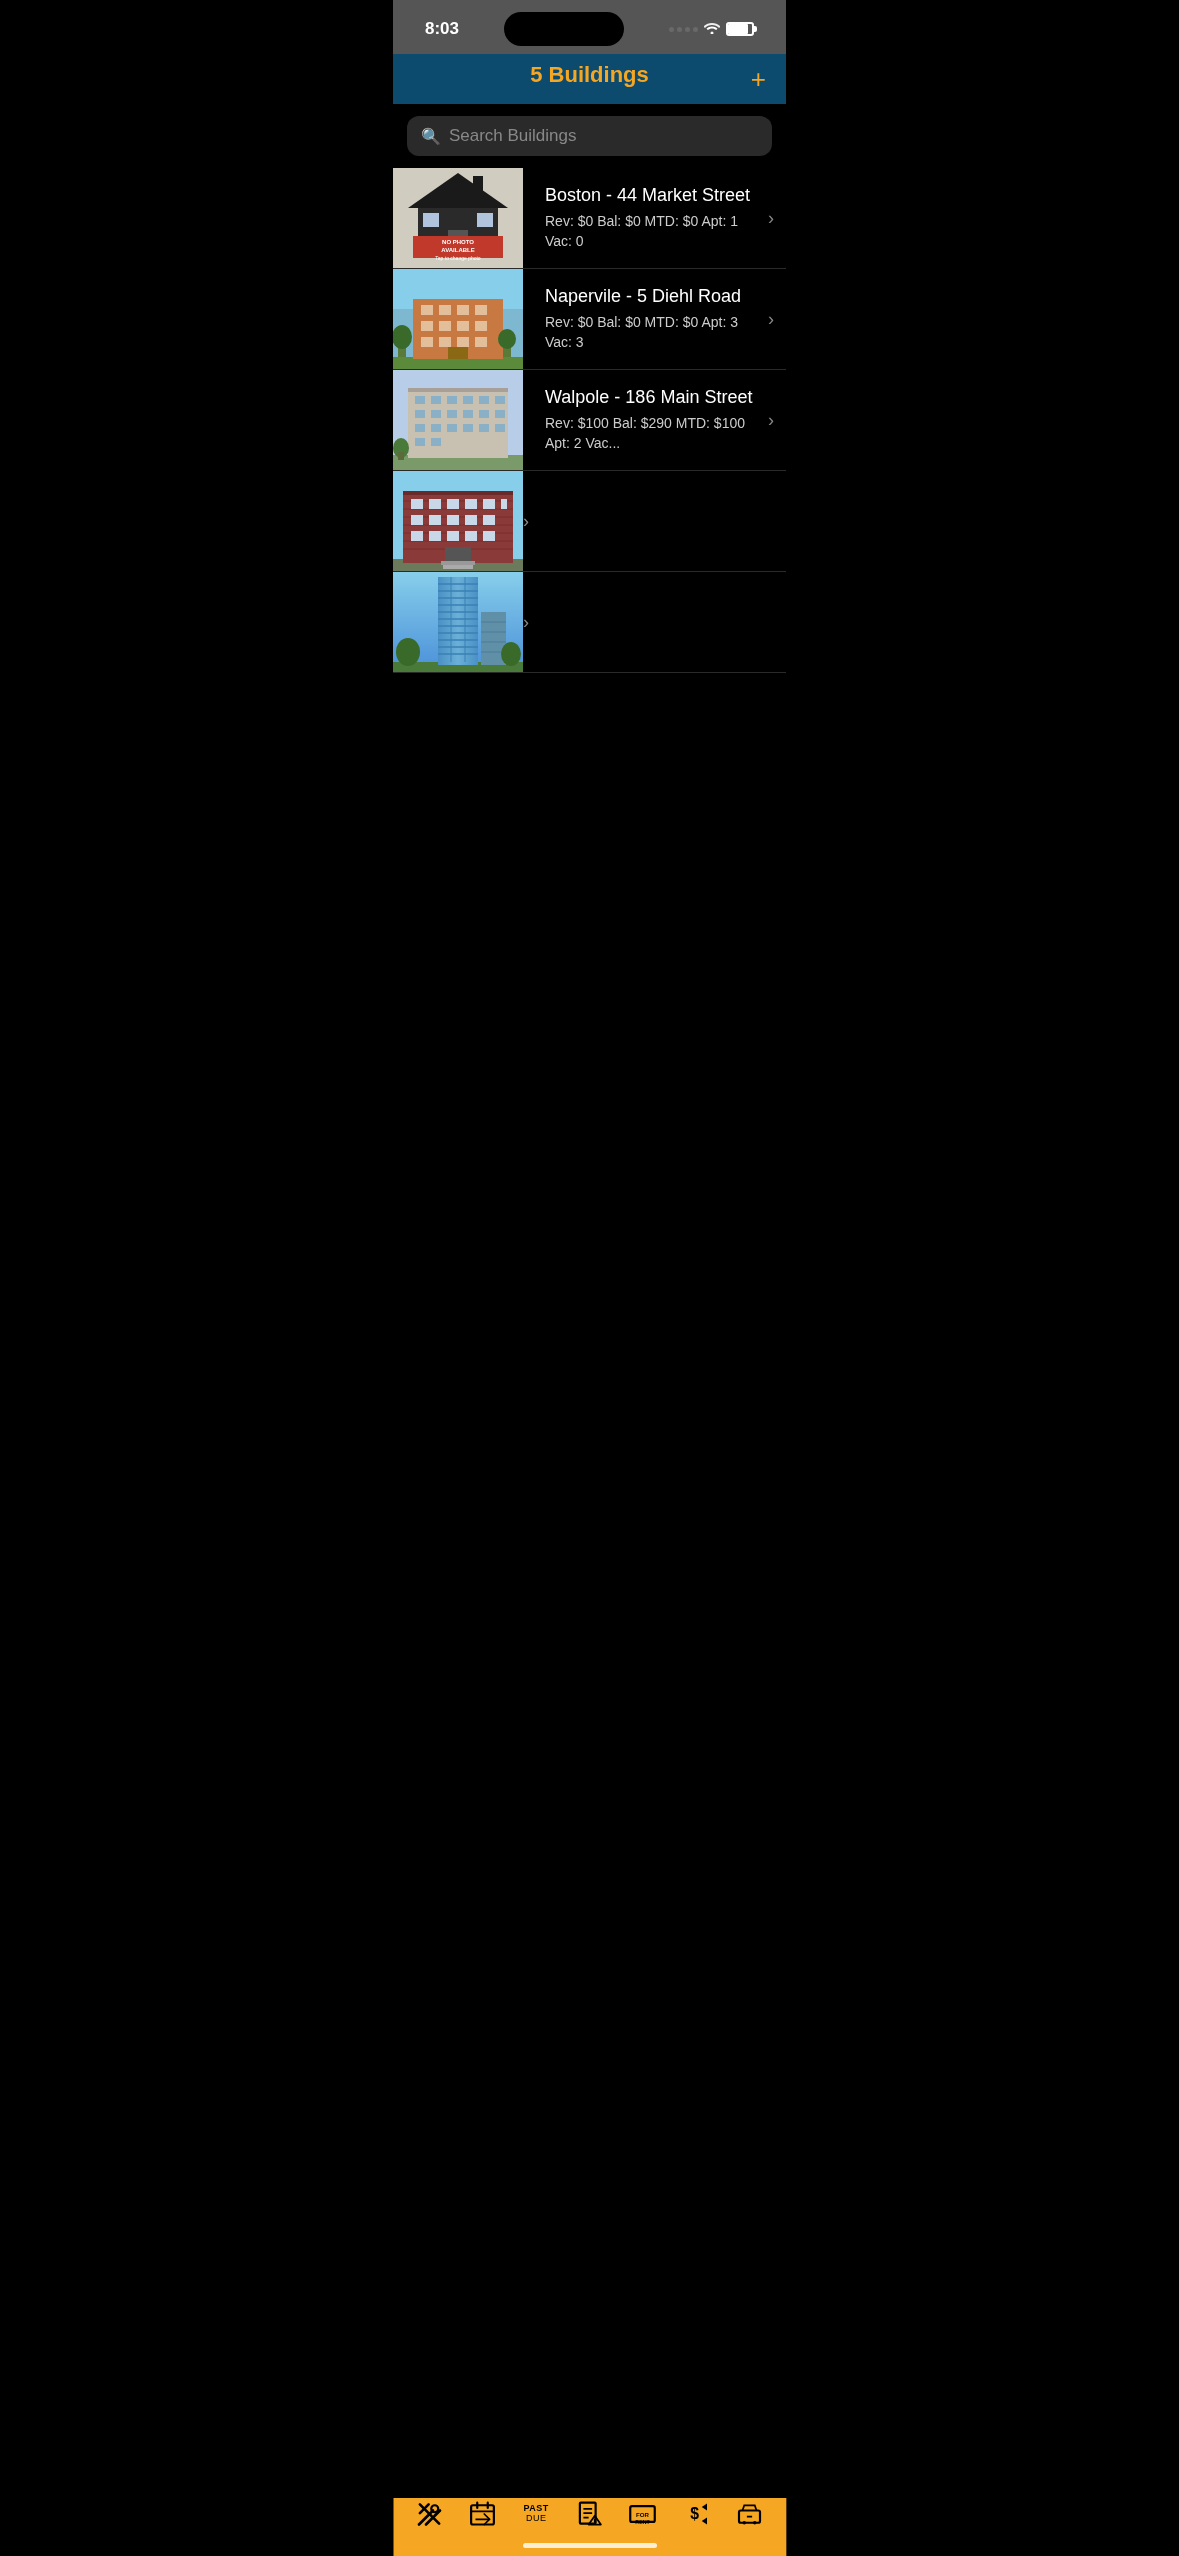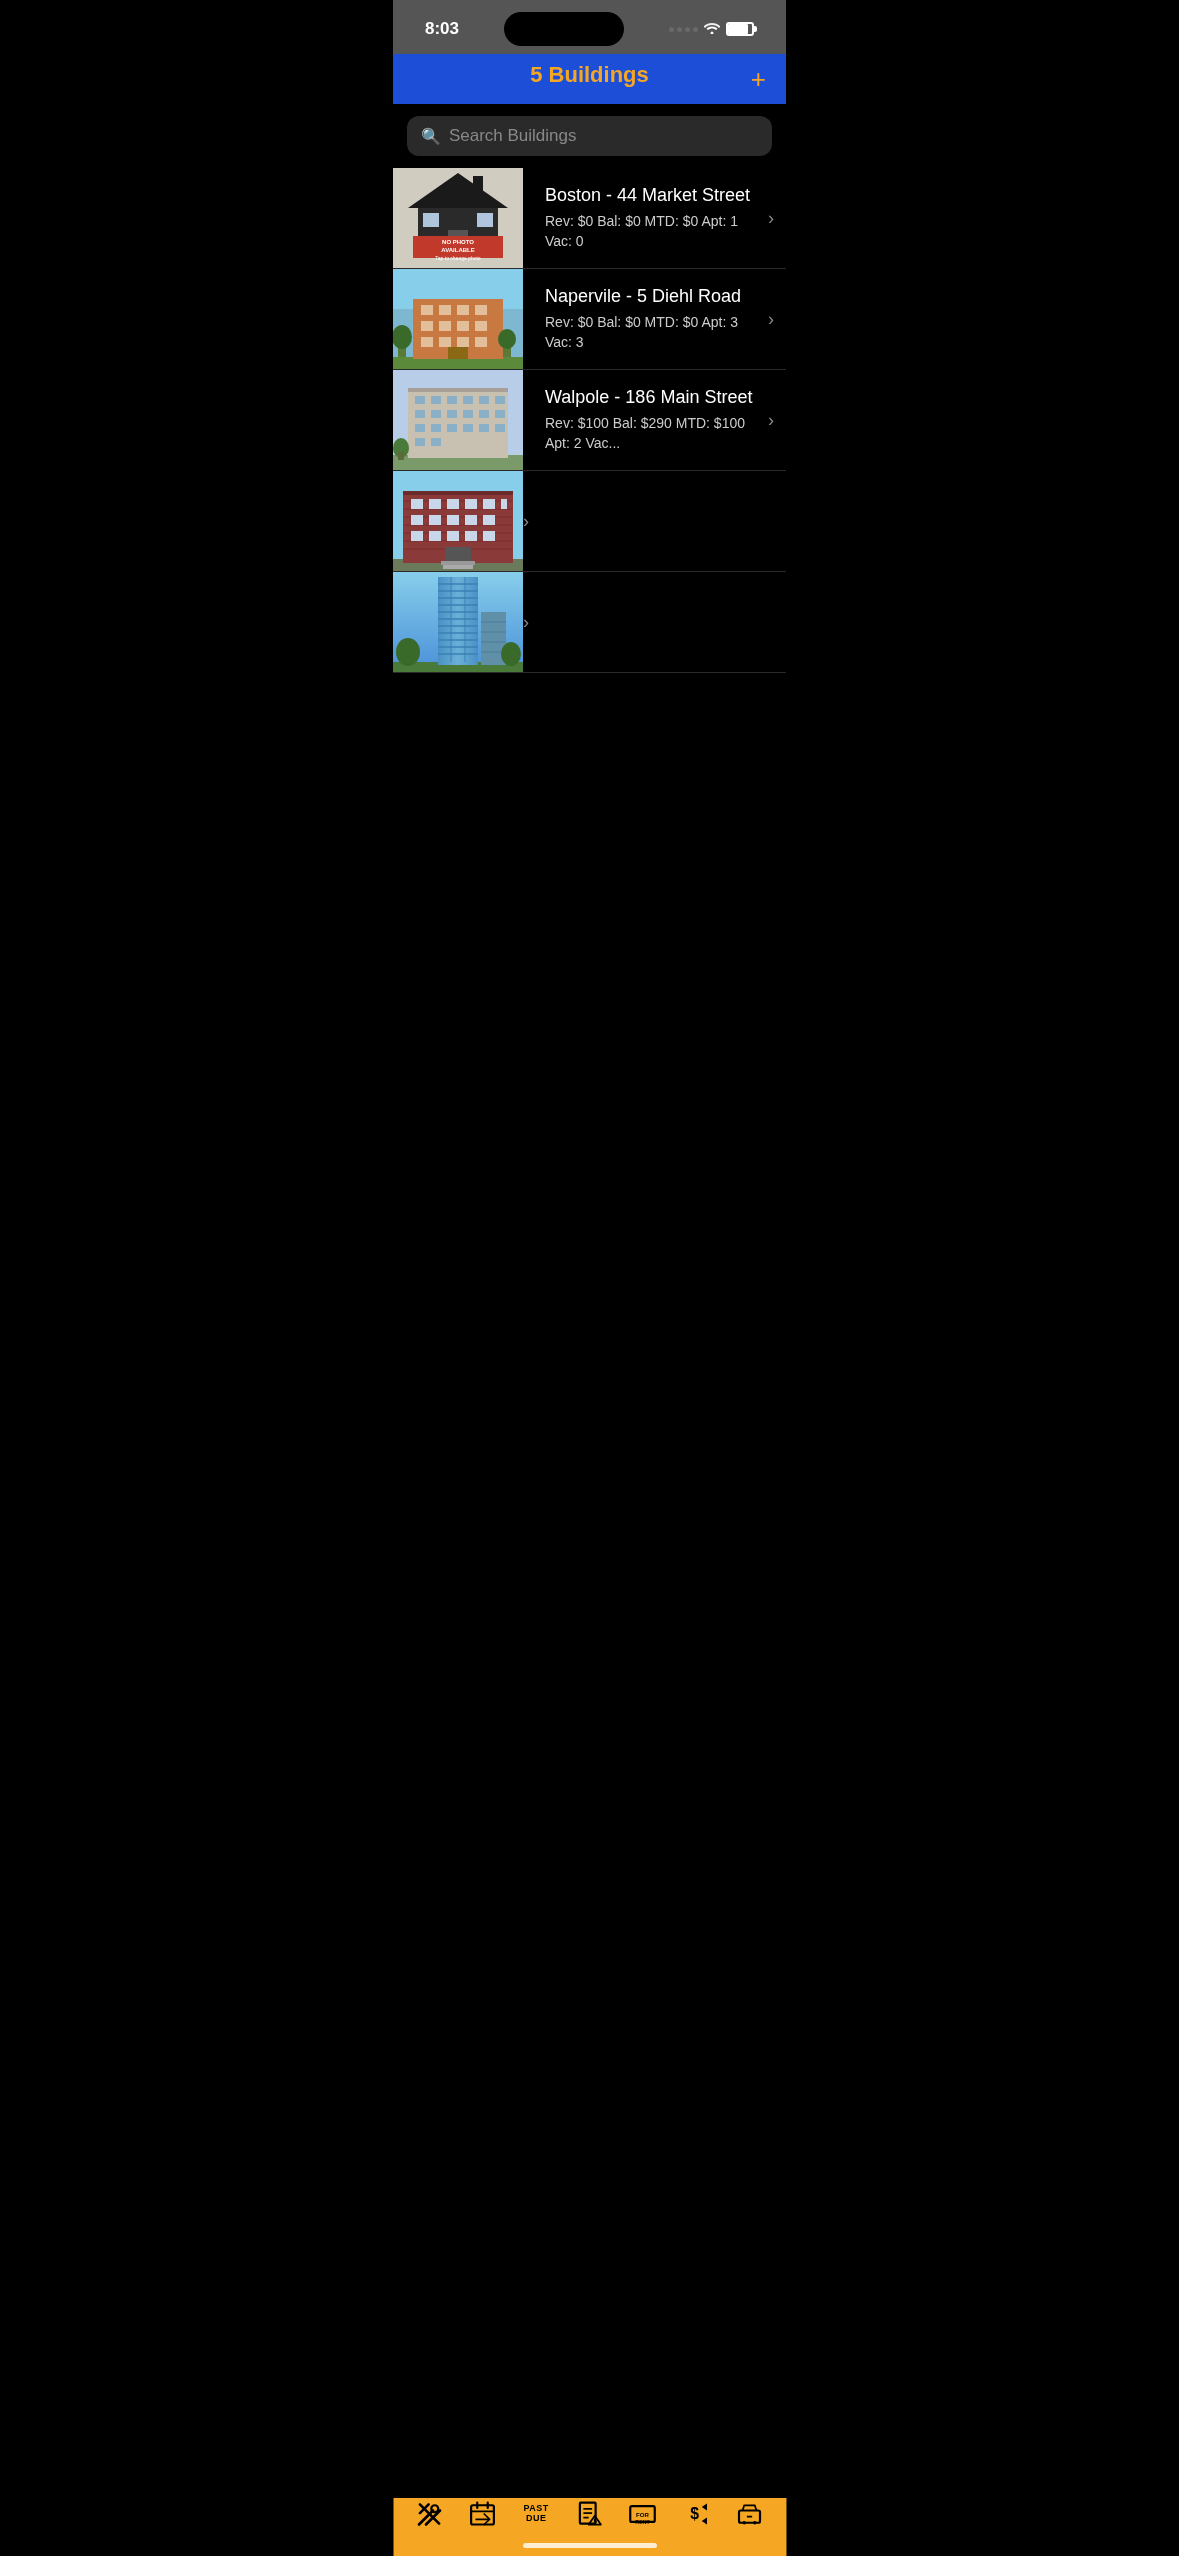--- a/index.html
+++ b/index.html
@@ -87,21 +87,21 @@
 
     .battery-fill {
       background: #fff;
       height: 100%;
       width: 85%;
       border-radius: 1px;
     }
 
     
     .nav-header {
-      background: #1d4ed8;
+      background: #0c4a6e;
       display: flex;
       align-items: center;
       justify-content: center;
       padding: 8px 20px 16px;
       position: relative;
     }
 
     .nav-title {
       font-size: 22px;
       font-weight: 700;
@@ -525,21 +525,21 @@
       <line x1="22" y1="3" x2="22" y2="9" stroke="#000" stroke-width="2.5" stroke-linecap="round"></line>
 
       <path d="M18 16 L24 22 L18 28" fill="none" stroke="#000" stroke-width="2" stroke-linecap="round"></path>
       <line x1="8" y1="22" x2="24" y2="22" stroke="#000" stroke-width="2"></line>
     </svg>
   </div>
 
   <div class="tab-item">
     <div style="text-align:center; line-height:1.1;">
       <div style="font-size:9px; font-weight:800; color:#000; letter-spacing:0.5px;">PAST</div>
-      <div style="font-size:9px; font-weight:700; color:#000; letter-spacing:0.5px;">DUE</div>
+      <div style="font-size:9px; font-weight:400; color:#000; letter-spacing:0.5px;">DUE</div>
     </div>
   </div>
 
   <div class="tab-item">
     <svg class="tab-icon-svg" viewBox="0 0 32 32" xmlns="http://www.w3.org/2000/svg">
       <rect x="5" y="3" width="18" height="24" rx="1" fill="none" stroke="#000" stroke-width="2.5"></rect>
       <line x1="9" y1="10" x2="19" y2="10" stroke="#000" stroke-width="2"></line>
       <line x1="9" y1="15" x2="19" y2="15" stroke="#000" stroke-width="2"></line>
       <line x1="9" y1="20" x2="15" y2="20" stroke="#000" stroke-width="2"></line>
 

